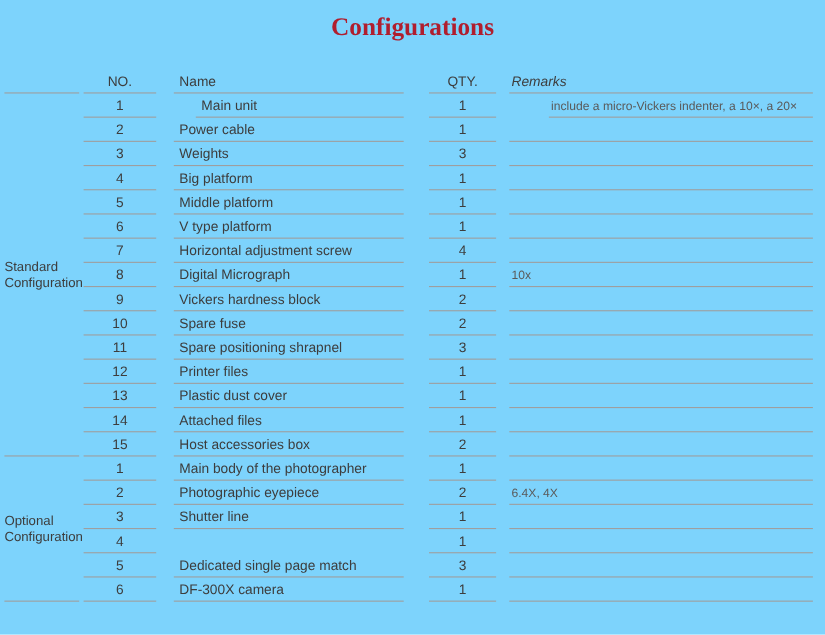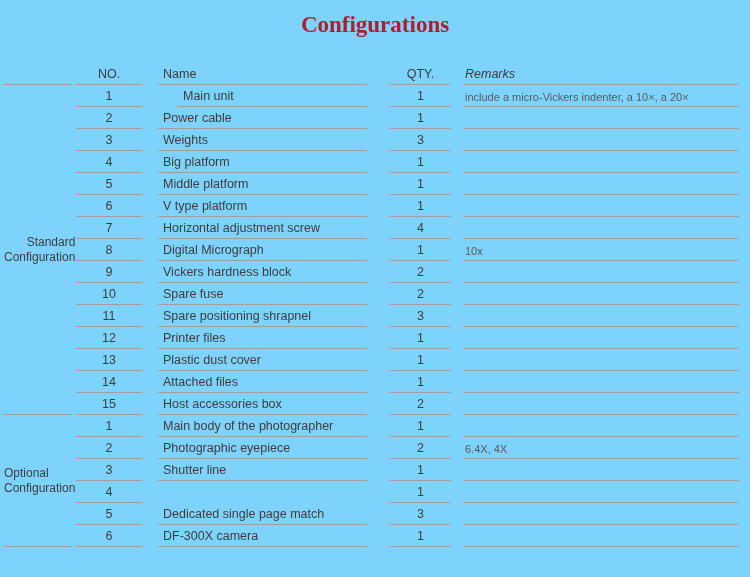--- a/index.html
+++ b/index.html
@@ -60,25 +60,25 @@
   <h1 class="title">Configurations</h1>
 
   <div class="table" id="table">
 
     <div class="cell c-config bb" style="grid-row:1"></div>
     <div class="cell c-no bb" style="grid-row:1">NO.</div>
     <div class="cell c-name bb" style="grid-row:1">Name</div>
     <div class="cell c-qty bb" style="grid-row:1">QTY.</div>
     <div class="cell c-remark bb" style="grid-row:1; font-size:12.5px; color:var(--c-text,#3d3d3d);font-style:italic;">Remarks</div>
 
-  <div class="cell section-label bb" style="grid-row: 2 / 17; text-align: right;">Standard Configuration</div>
+  <div class="cell section-label bb" style="grid-row: 2 / 17;">Standard Configuration</div>
       <div class="cell c-no bb" style="grid-row: 2;">1</div>
       <div class="cell c-name bb" style="grid-row: 2; margin-left: 20px;">Main unit</div>
       <div class="cell c-qty bb" style="grid-row: 2;">1</div>
-      <div class="cell c-remark bb" style="grid-row: 2;">include a micro-Vickers indenter, a 10×, a 20×</div>
+      <div class="cell c-remark bb" style="grid-row: 2; margin-left: 36px;">include a micro-Vickers indenter, a 10×, a 20×</div>
       <div class="cell c-no bb" style="grid-row: 3;">2</div>
       <div class="cell c-name bb" style="grid-row: 3;">Power cable</div>
       <div class="cell c-qty bb" style="grid-row: 3;">1</div>
       <div class="cell c-remark bb" style="grid-row: 3;"></div>
       <div class="cell c-no bb" style="grid-row: 4;">3</div>
       <div class="cell c-name bb" style="grid-row: 4;">Weights</div>
       <div class="cell c-qty bb" style="grid-row: 4;">3</div>
       <div class="cell c-remark bb" style="grid-row: 4;"></div>
       <div class="cell c-no bb" style="grid-row: 5;">4</div>
       <div class="cell c-name bb" style="grid-row: 5;">Big platform</div>

